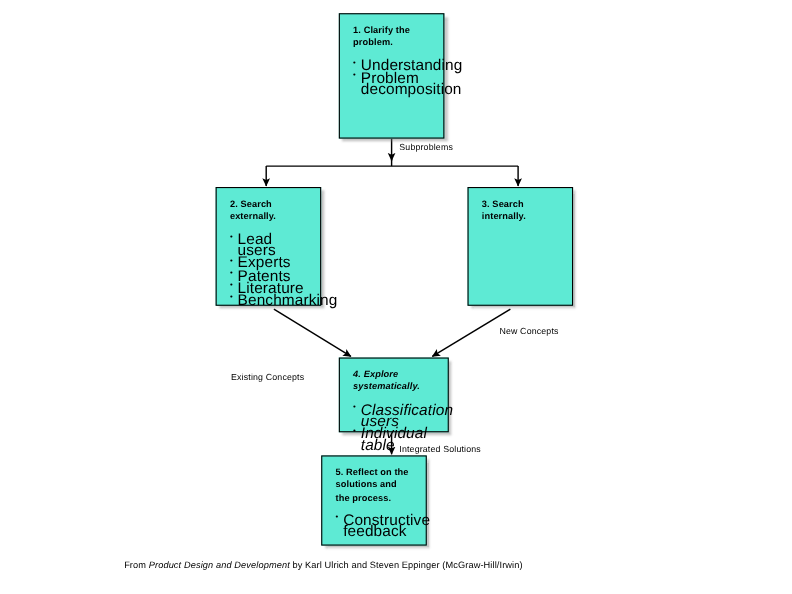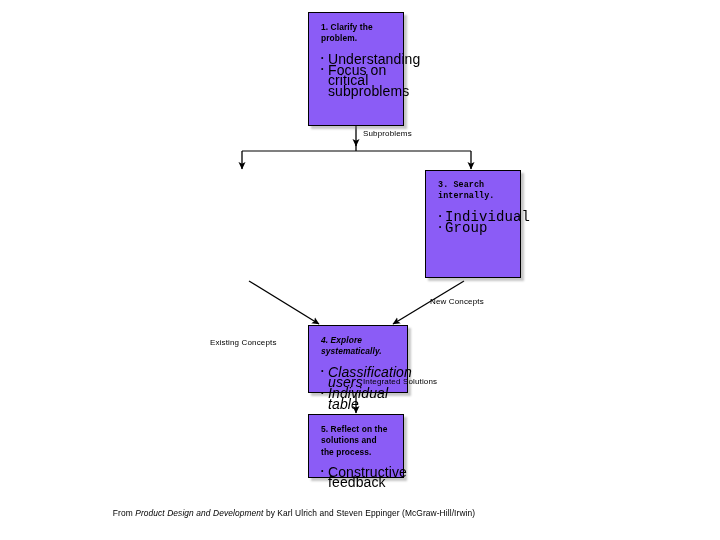--- a/index.html
+++ b/index.html
@@ -23,21 +23,21 @@
     height: 540px;
   }
   .svg-layer {
     position: absolute;
     left: 0; top: 0;
     width: 720px;
     height: 540px;
   }
   .node-box {
     position: absolute;
-    background: #8b5cf6;
+    background: #5eead4;
     border: 1.4px solid #000000;
     box-shadow: 3px 3px 2px rgba(120,120,120,0.42);
     box-sizing: border-box;
     z-index: 3;
   }
   .node-inner {
     padding: 9px 8px 6px 12px;
   }
   .node-title {
     font-size: 8.4px;
@@ -119,58 +119,67 @@
 
     <line x1="356" y1="393" x2="356" y2="413" stroke="#000000" stroke-width="1.3" marker-end="url(#arrowhead)"></line>
   </svg>
 
   <div class="node-box" style="left:308px; top:12px; width:96px; height:114px;">
     <div class="node-inner">
       <div class="node-title">1. Clarify the
     problem.</div>
       <ul class="node-bullets">
         <li>Understanding</li>
-        <li>Focus on critical
-subproblems</li>
+        <li>Problem
+decomposition</li>
       </ul>
     </div>
   </div>
 
   <span class="edge-label" style="left:363px; top:129px;">Subproblems</span>
 
+  <div class="node-box" style="left:196px; top:170px; width:96px; height:108px;">
+    <div class="node-inner">
+      <div class="node-title">2. Search
+    externally.</div>
+      <ul class="node-bullets">
+        <li>Lead users</li>
+        <li>Experts</li>
+        <li>Patents</li>
+        <li>Literature</li>
+        <li>Benchmarking</li>
+      </ul>
+    </div>
+  </div>
 
-  <div class="node-box" style="left:425px; top:170px; width:96px; height:108px;font-family:Liberation Mono, monospace;">
+  <div class="node-box" style="left:425px; top:170px; width:96px; height:108px;">
     <div class="node-inner">
       <div class="node-title">3. Search
     internally.</div>
-      <ul class="node-bullets">
-        <li>Individual</li>
-        <li>Group</li>
-      </ul>
     </div>
   </div>
 
   <span class="edge-label" style="left:210px; top:297px;margin-top:41px;">Existing Concepts</span>
 
-  <span class="edge-label" style="left:430px; top:297px;">New Concepts</span>
+  <span class="edge-label" style="left:430px; top:297px;padding-left:24px;">New Concepts</span>
 
   <div class="node-box" style="left:308px; top:325px; width:100px; height:68px;font-style:italic;">
     <div class="node-inner">
       <div class="node-title">4. Explore
     systematically.</div>
       <ul class="node-bullets">
         <li>Classification users</li>
         <li>Individual table</li>
       </ul>
     </div>
   </div>
 
-  <span class="edge-label" style="left:363px; top:377px;">Integrated Solutions</span>
+  <span class="edge-label" style="left:363px; top:404px;">Integrated Solutions</span>
 
-  <div class="node-box" style="left:308px; top:414px; width:96px; height:64px;">
+  <div class="node-box" style="left:292px; top:414px; width:96px; height:82px;">
     <div class="node-inner">
       <div class="node-title">5. Reflect on the
     solutions and
     the process.</div>
       <ul class="node-bullets">
         <li>Constructive
 feedback</li>
       </ul>
     </div>
   </div>

